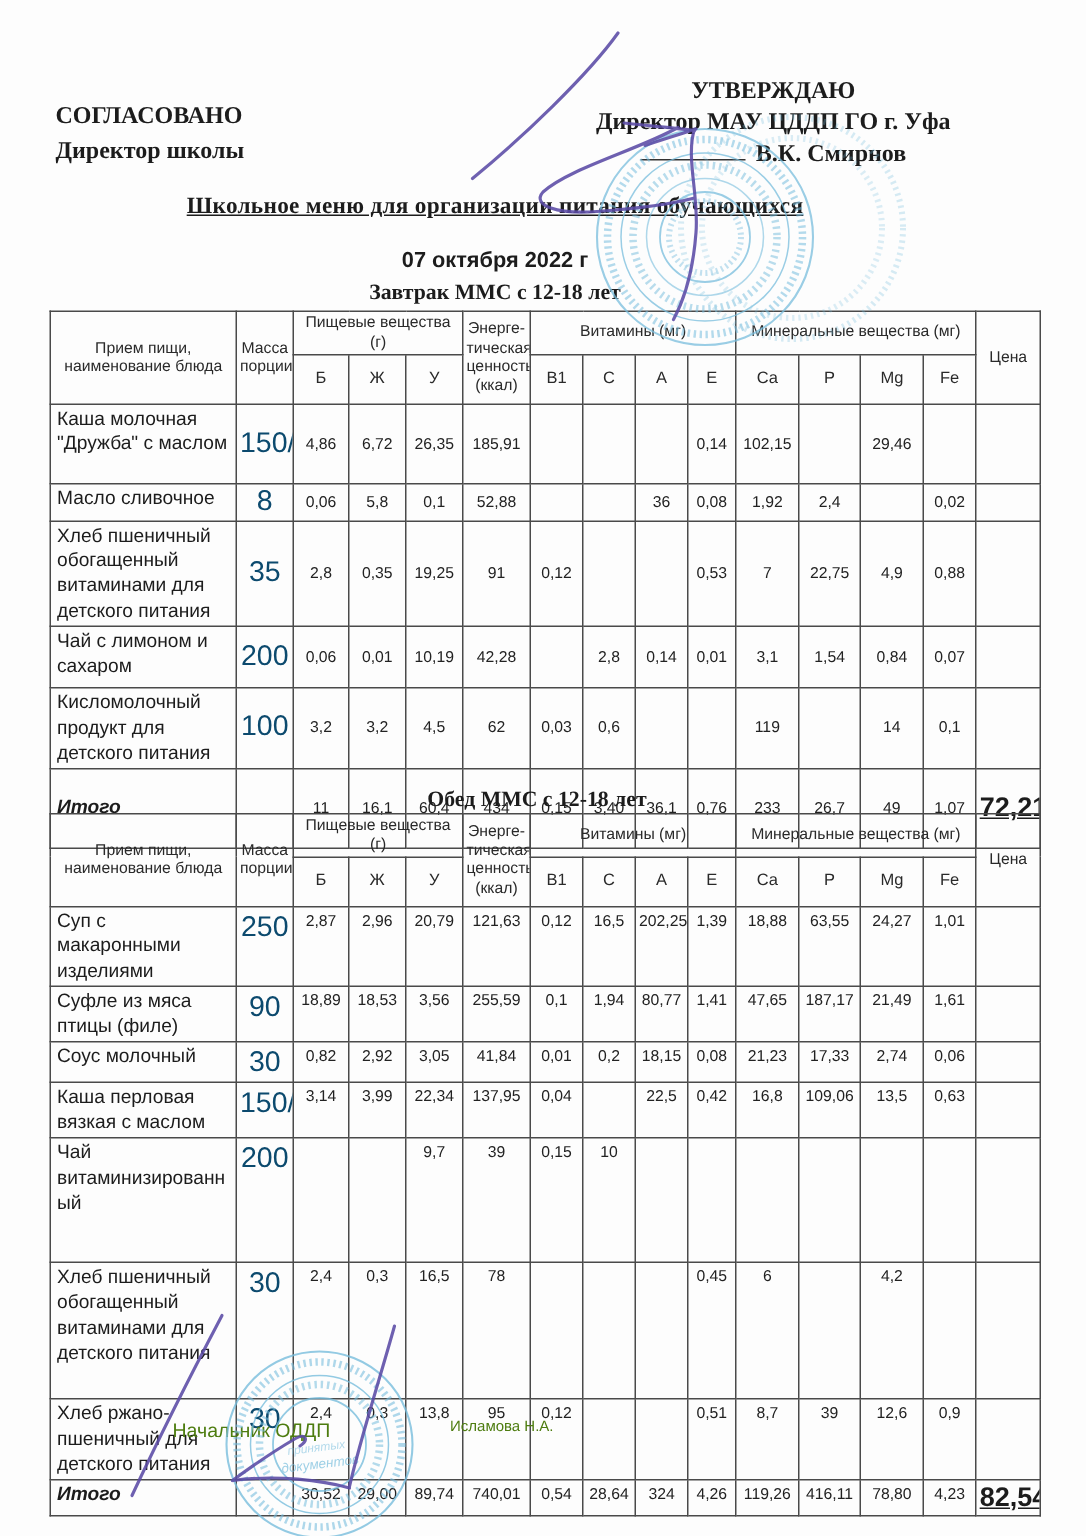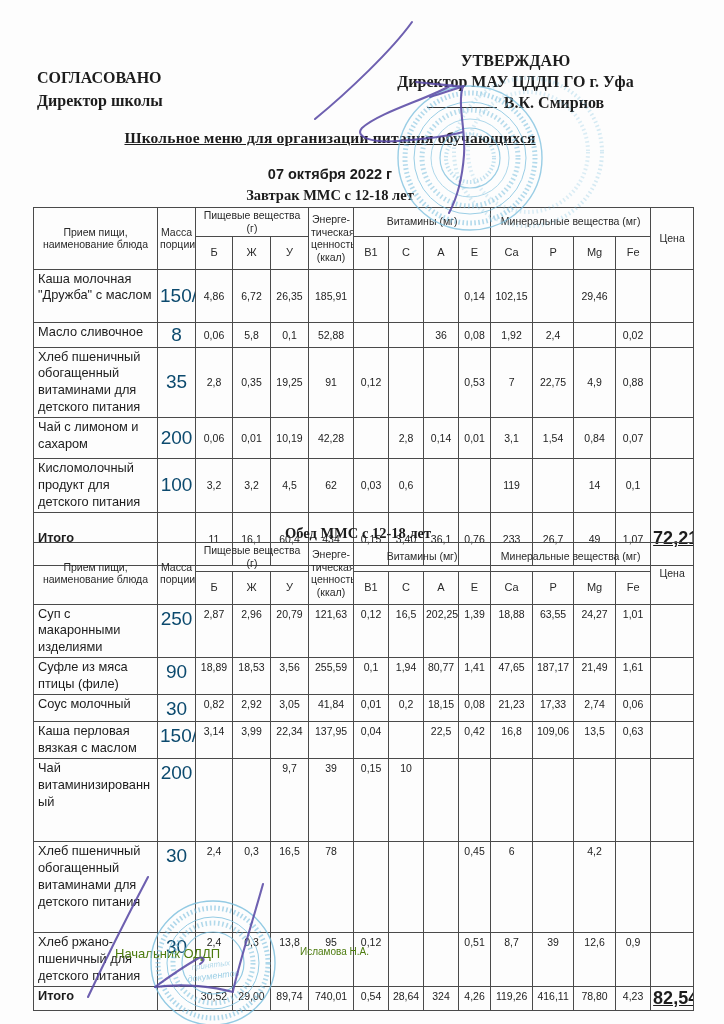--- a/index.html
+++ b/index.html
@@ -44,21 +44,21 @@
   td.dish{font-size:12.8px; line-height:1.32; vertical-align:top; padding-left:4px; overflow-wrap:anywhere;}
   #breakfast td.num, #breakfast td.mass{vertical-align:middle;}
   #breakfast tbody tr:nth-child(1) td{height:50px;}
   #breakfast tbody tr:nth-child(2) td{height:21px;}
   #breakfast tbody tr:nth-child(4) td{height:38px;}
   #lunch td{vertical-align:top;}
   #lunch td.num, #lunch td.mass{padding-top:3px;}
   #lunch tbody tr:nth-child(5) td{height:78px;}
   #lunch tbody tr:nth-child(6) td{height:86px;}
   tr.total td{height:19px;}
-  tr.total td.dish{font-weight:bold; font-size:12.8px; vertical-align:middle;}
+  tr.total td.dish{font-weight:bold; font-size:12.8px; vertical-align:middle;font-style:italic;}
   tr.total td.num{font-weight:normal;}
   tr.total td.price{font-weight:bold; font-size:18px; vertical-align:middle;text-decoration:underline;}
   
   .footer-pos{position:absolute; top:946px; left:115px; font-size:13px; color:#4d7c0f;}
   .footer-name{position:absolute; top:946px; left:300px; font-size:10px; color:#4d7c0f;}
   
   .overlay{position:absolute; top:0; left:0; width:724px; height:1024px; z-index:6; pointer-events:none;}
 </style>
 </head>
 <body>

